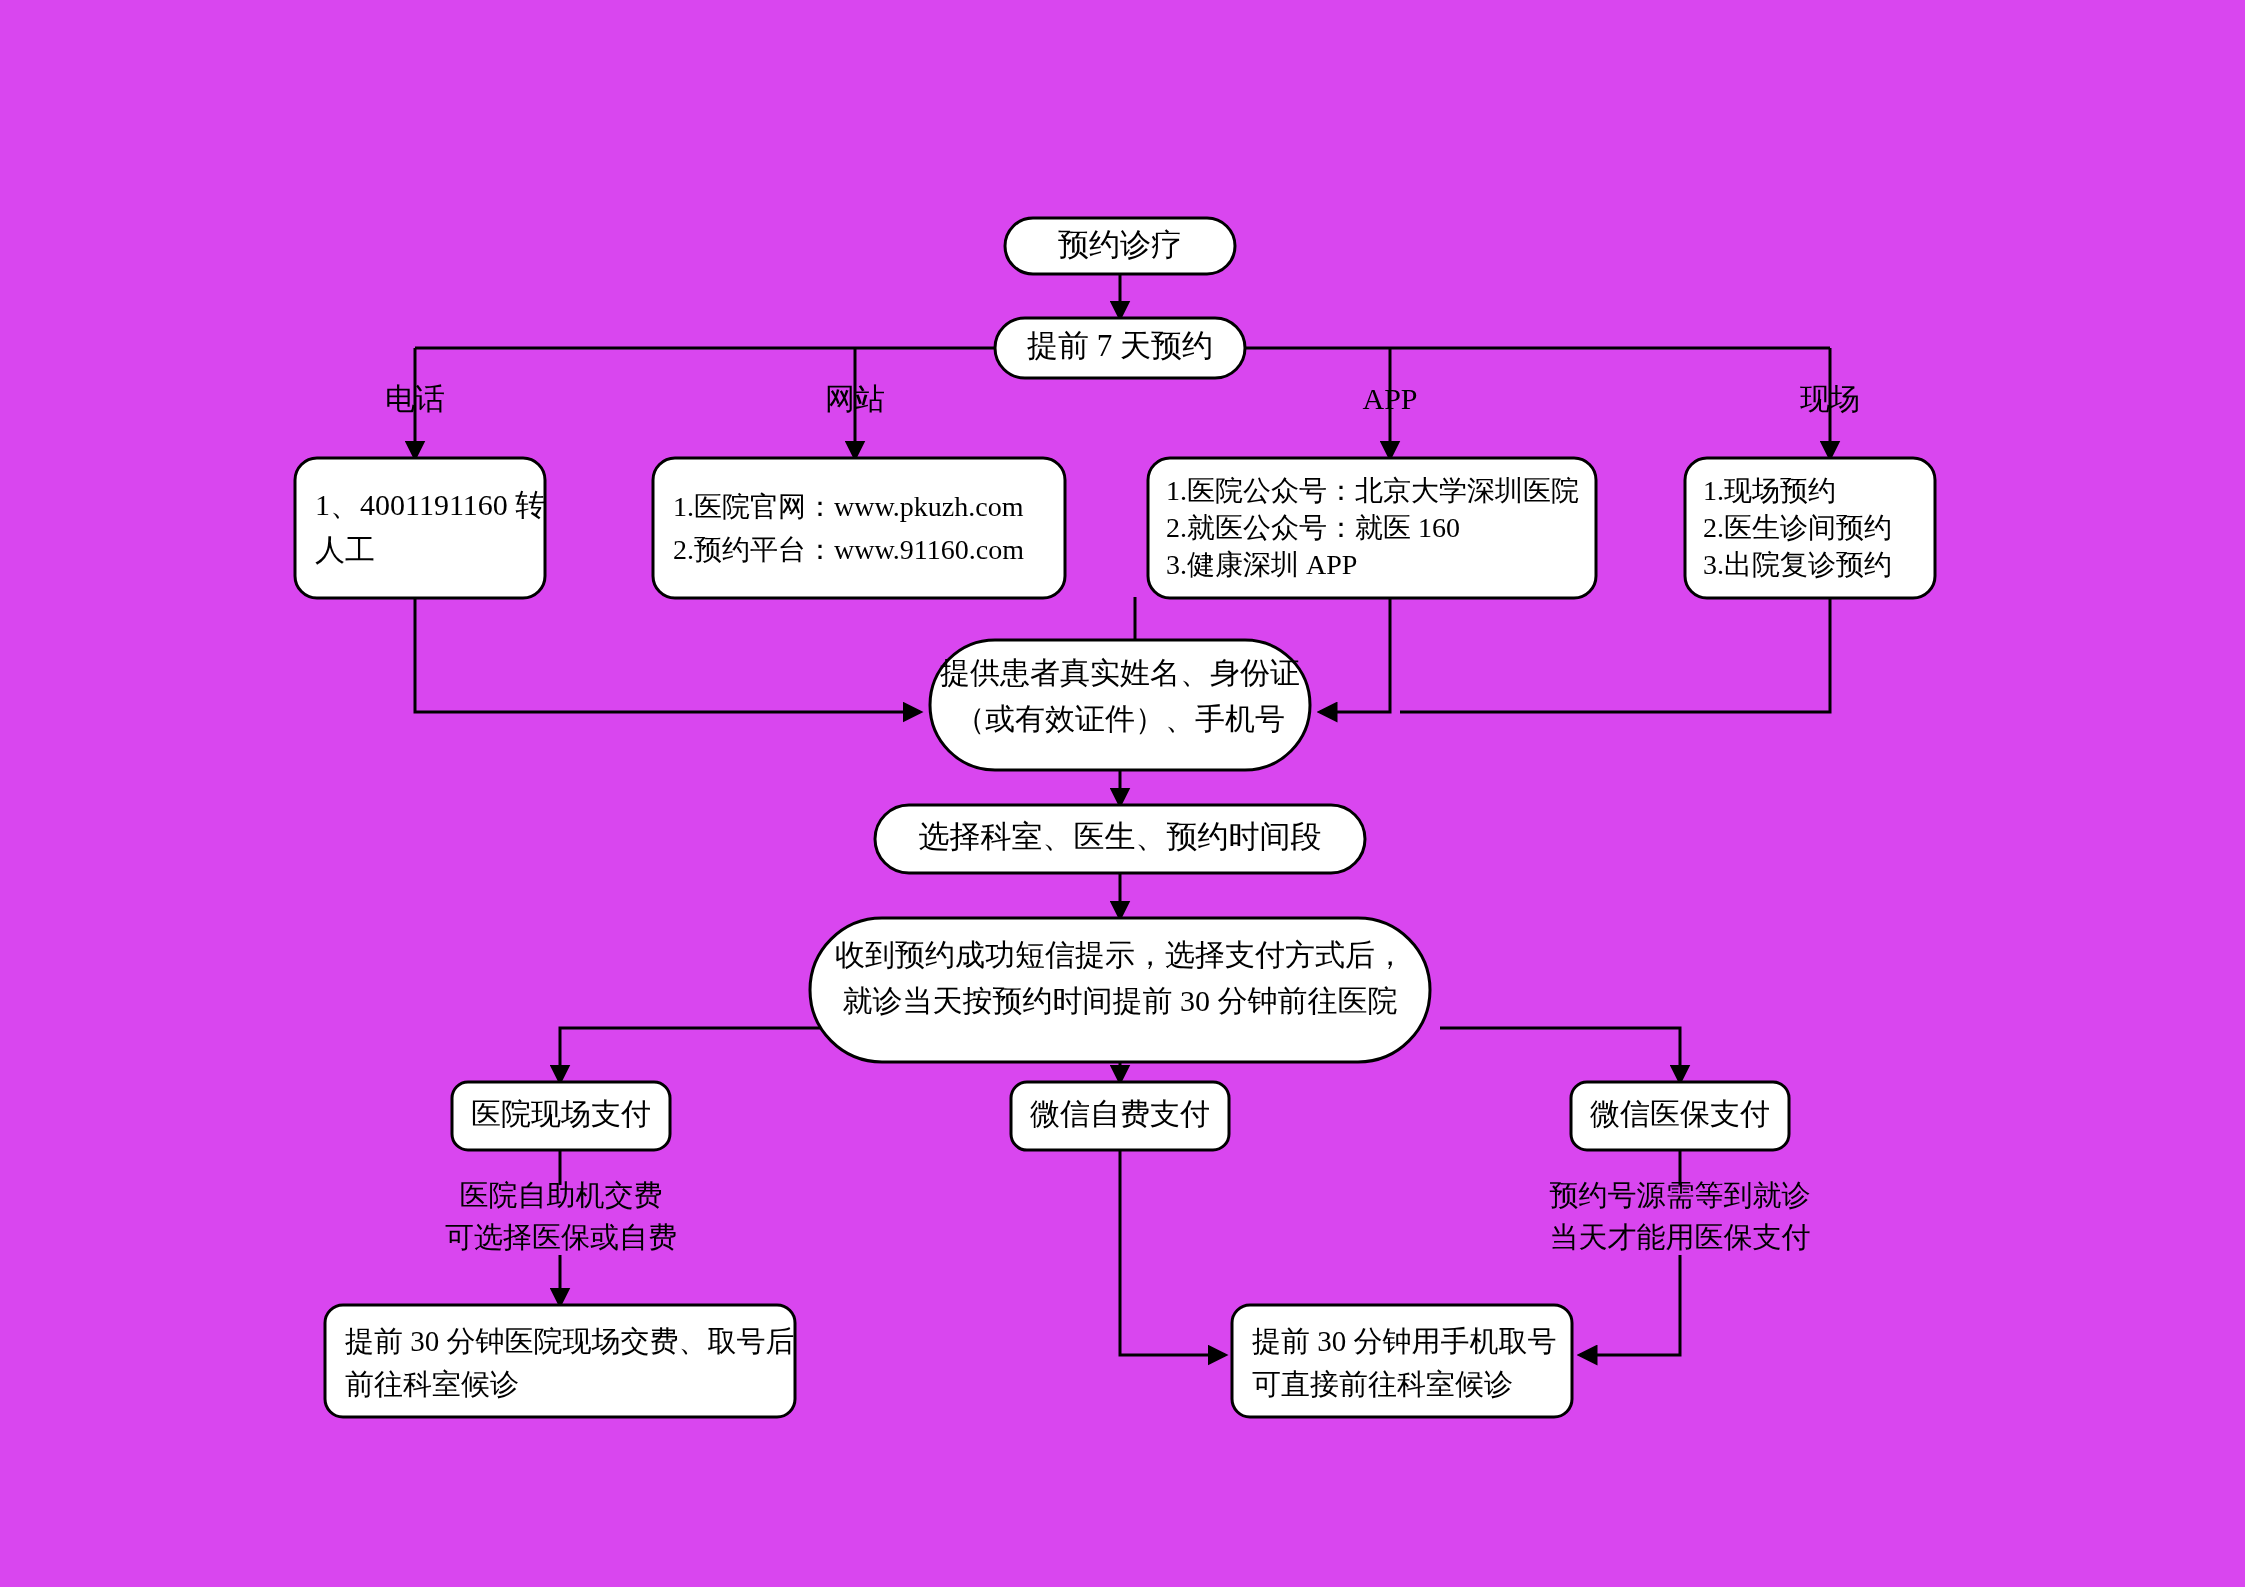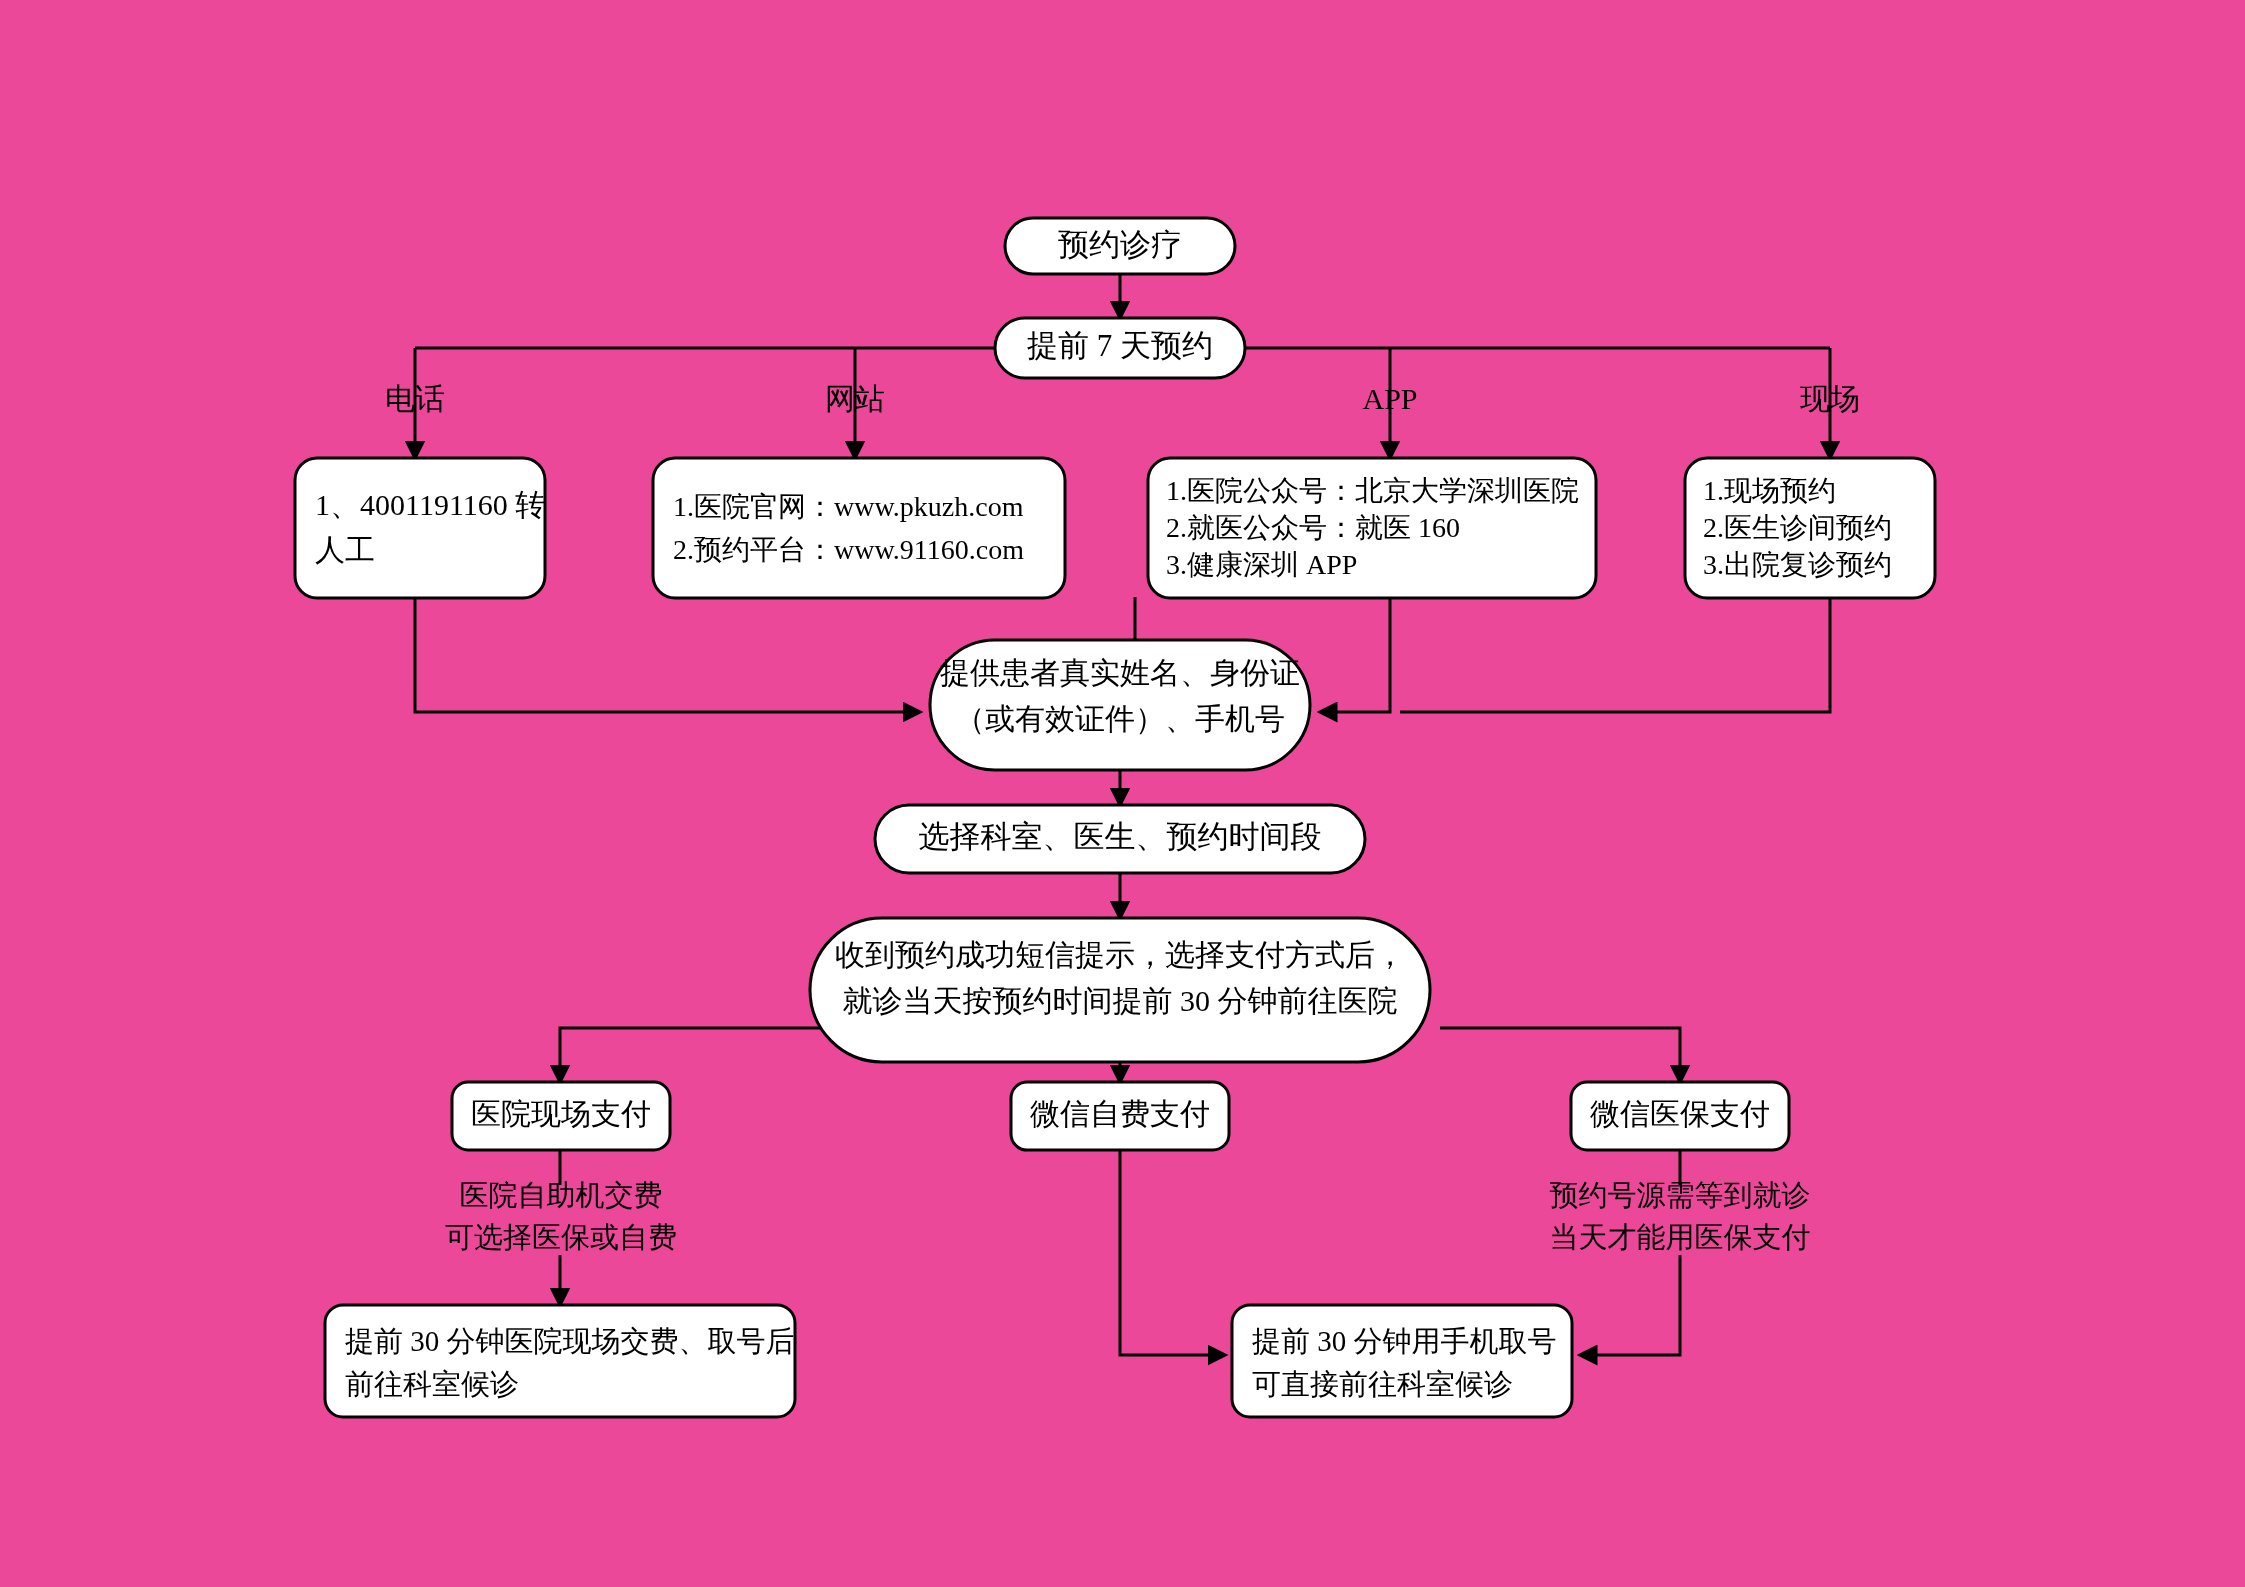--- a/index.html
+++ b/index.html
@@ -1,18 +1,18 @@
 <!DOCTYPE html>
 <html><head>
 <meta charset="utf-8">
 <style>
   html,body{margin:0;padding:0;background:#ffffff;}
   body{width:2245px;height:1587px;overflow:hidden;
        font-family:"Liberation Serif","DejaVu Serif",serif;}
-  #canvas{position:relative;width:2245px;height:1587px;background:#ec4899;}
+  #canvas{position:relative;width:2245px;height:1587px;background:#d946ef;}
   svg#flow{position:absolute;left:0;top:0;width:2245px;height:1587px;}
   .node-shape{fill:#ffffff;stroke:#000000;stroke-width:3;}
   .edge{stroke:#000000;stroke-width:3;fill:none;}
   .nodetext{font-family:"Liberation Serif","DejaVu Serif",serif;
             fill:#000;text-anchor:middle;dominant-baseline:middle;}
   .nodetext.left{text-anchor:start;}
   .branchlabel{font-family:"Liberation Serif","DejaVu Serif",serif;
                font-size:30px;fill:#000;text-anchor:middle;}
   .annot{font-family:"Liberation Serif","DejaVu Serif",serif;
          font-size:29px;fill:#000;text-anchor:middle;}

